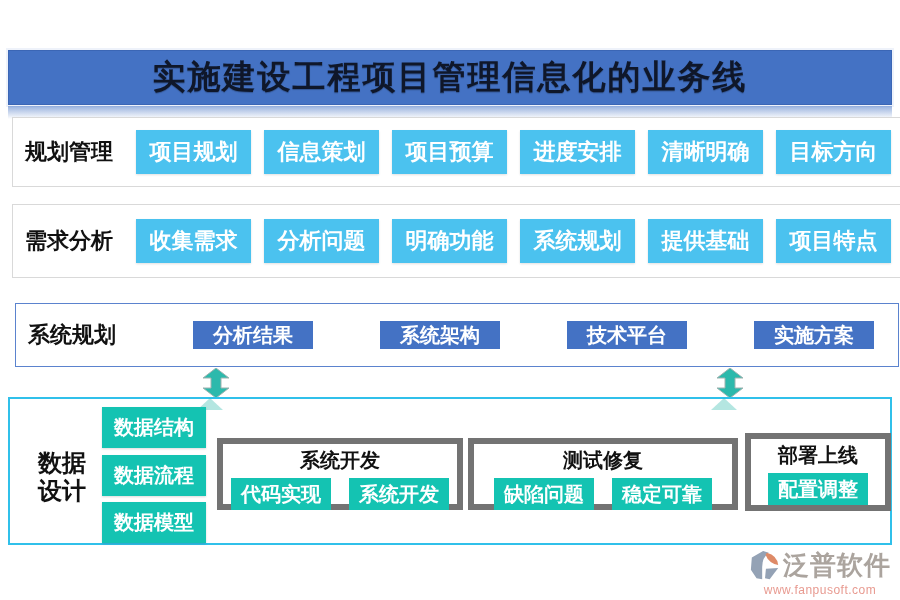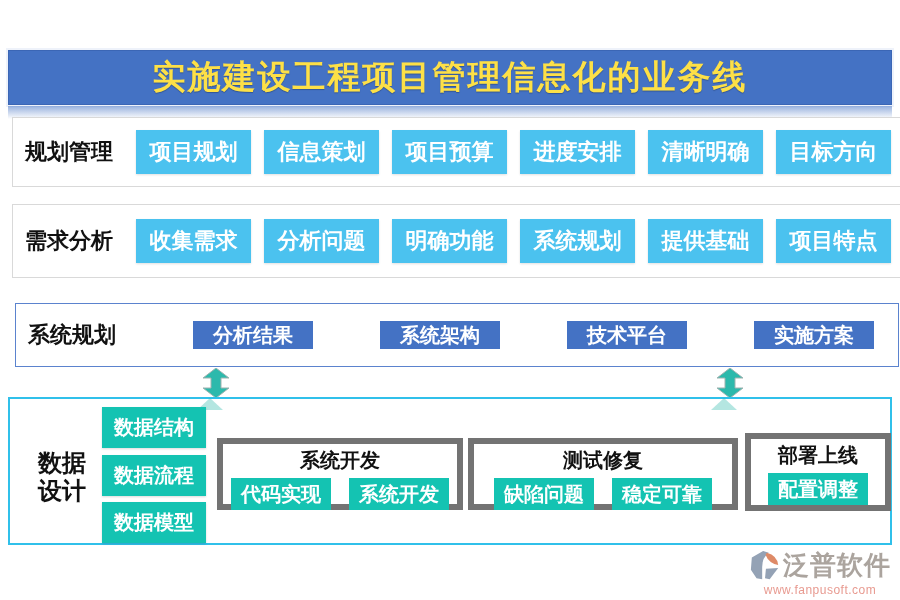--- a/index.html
+++ b/index.html
@@ -8,21 +8,21 @@
   .page { position:relative; width:900px; height:600px; background:#ffffff; overflow:hidden; }
 
   
   .title-bar{
     position:absolute; left:8px; top:50px; width:884px; height:55px;
     background:#4472C4; border:1px solid #3b66b5;
     box-shadow:0 0 0 2px #eef2fa;
     display:flex; align-items:center; justify-content:center;
   }
   .title-bar span{
-    color:#fde047; font-size:33px; font-weight:bold; letter-spacing:2px;
+    color:#0f172a; font-size:33px; font-weight:bold; letter-spacing:2px;
     text-shadow:0 1px 1px rgba(0,0,0,.25);
   }
   .title-reflection{
     position:absolute; left:8px; top:106px; width:884px; height:13px;
     background:linear-gradient(to bottom, rgba(68,114,196,.55), rgba(255,255,255,0));
   }
 
   
   .row{
     position:absolute; left:5px; width:890px; background:#fff;

